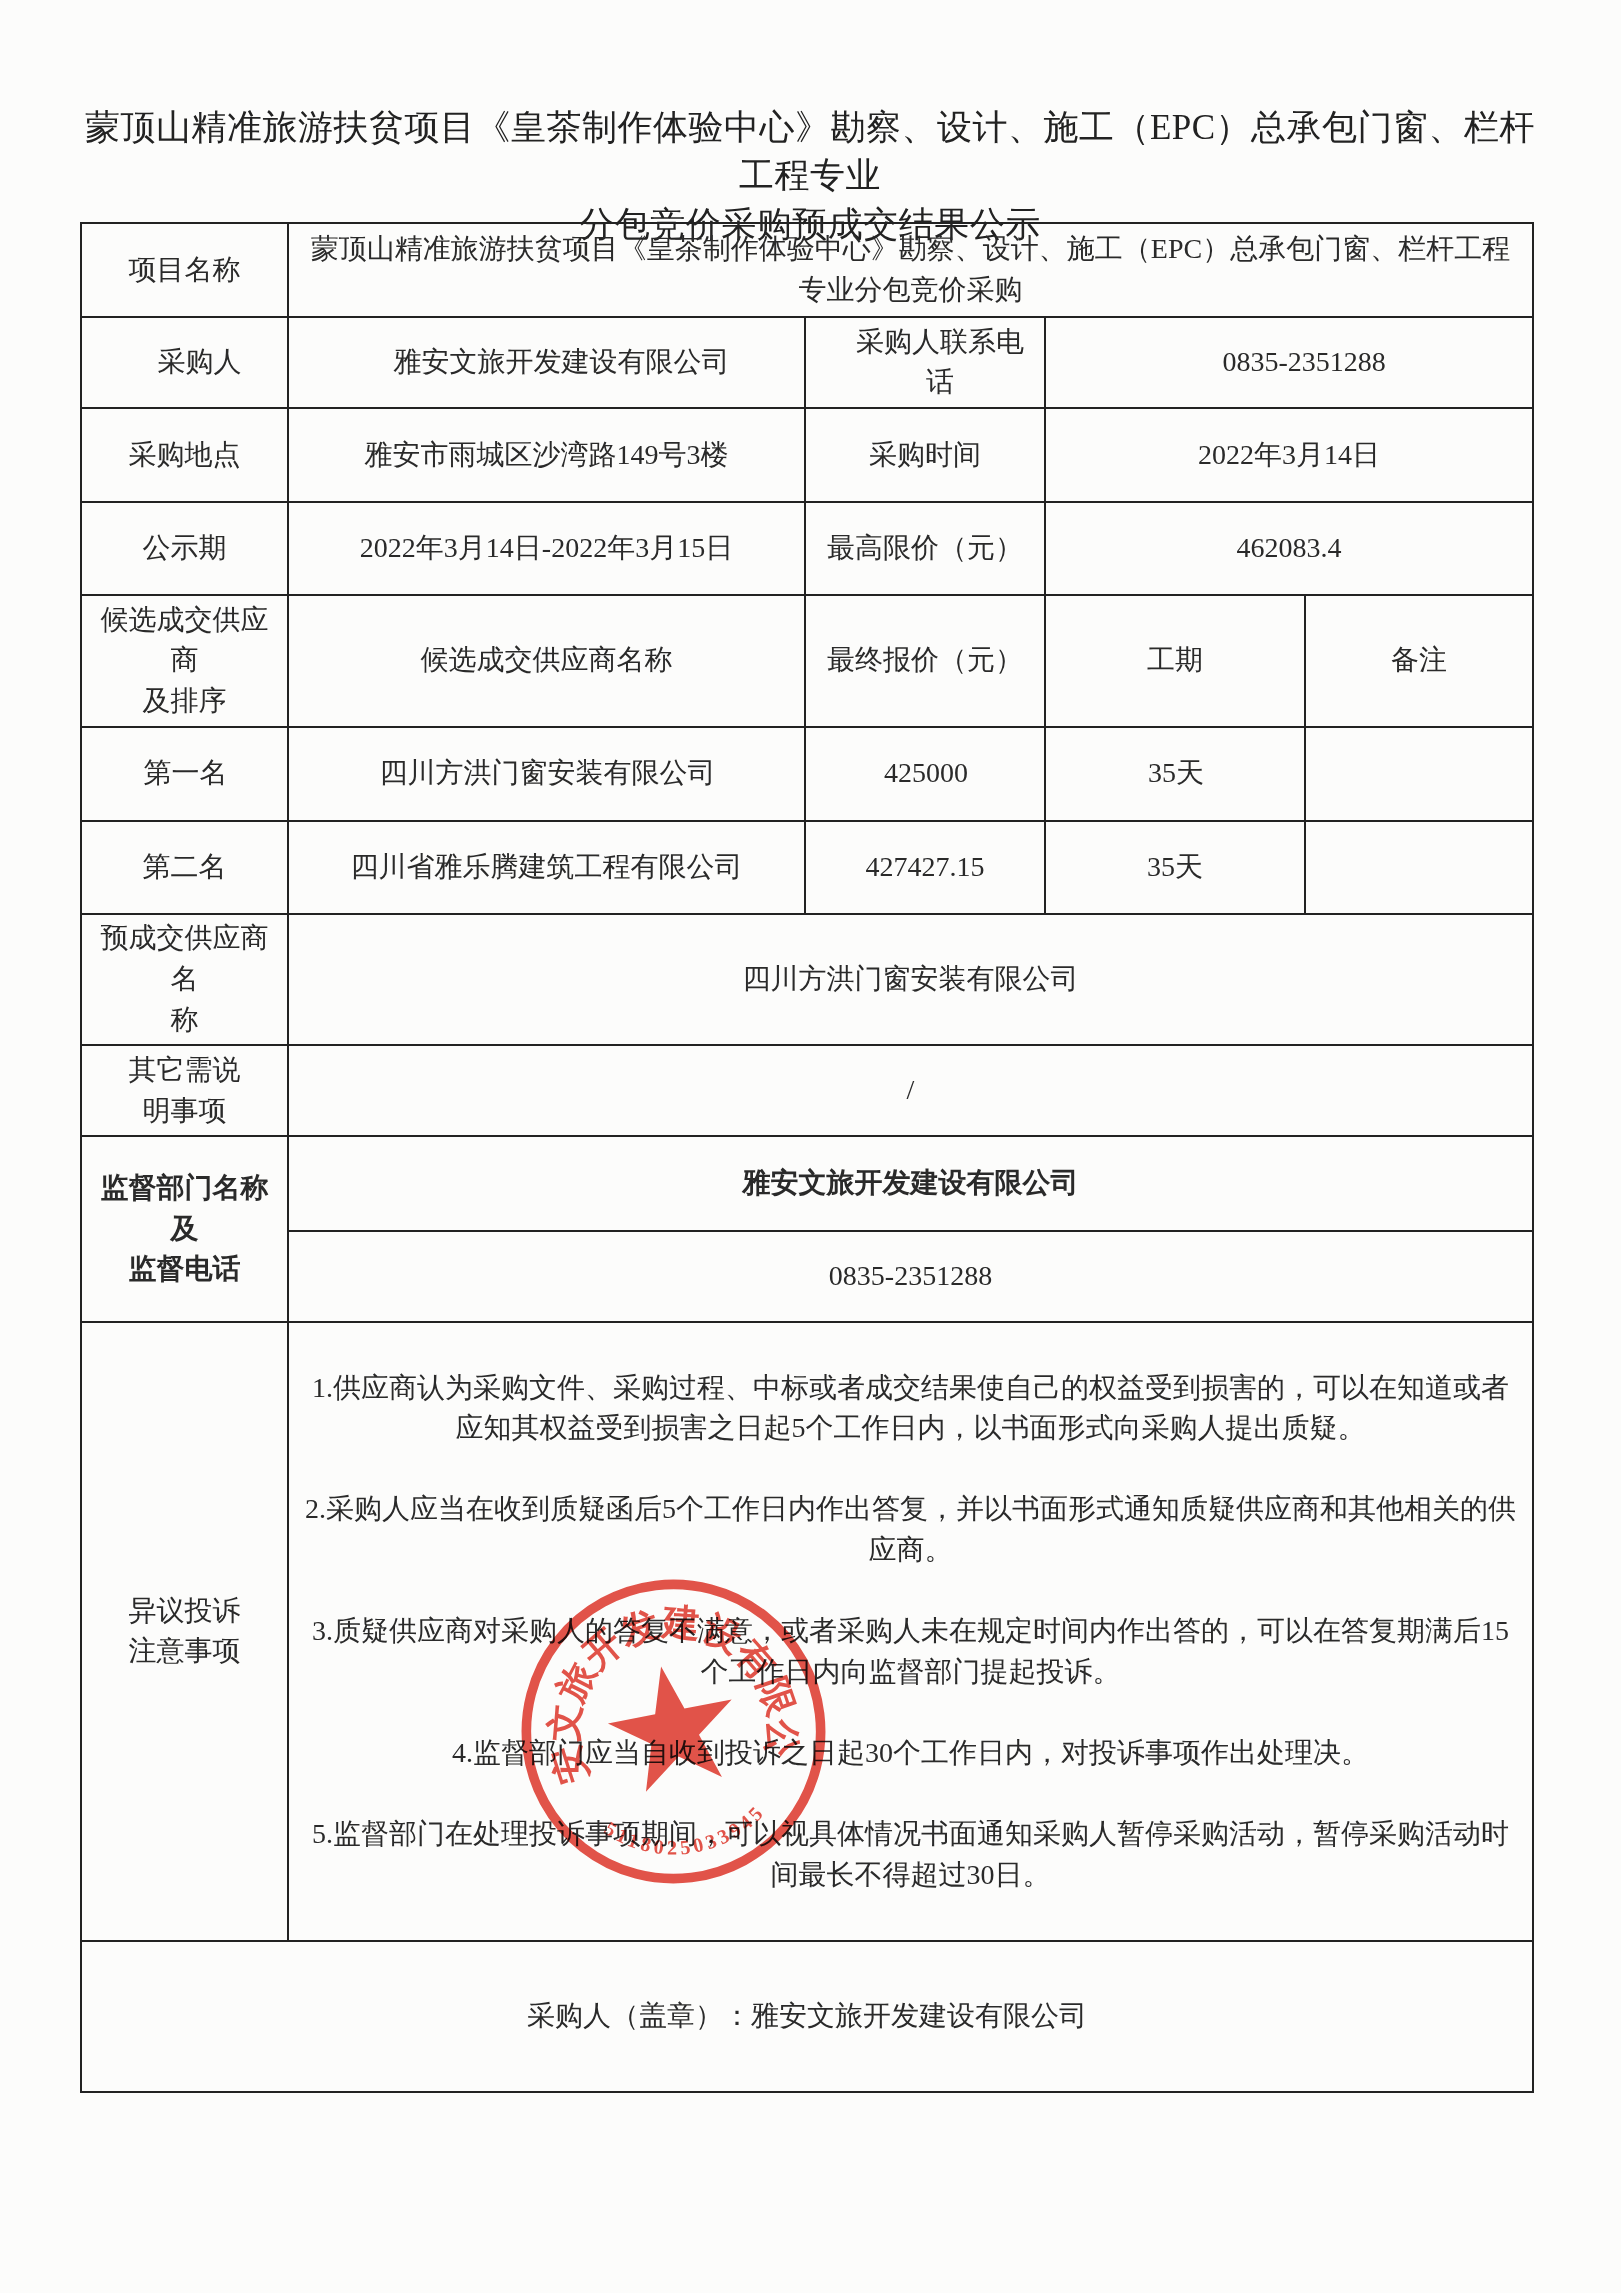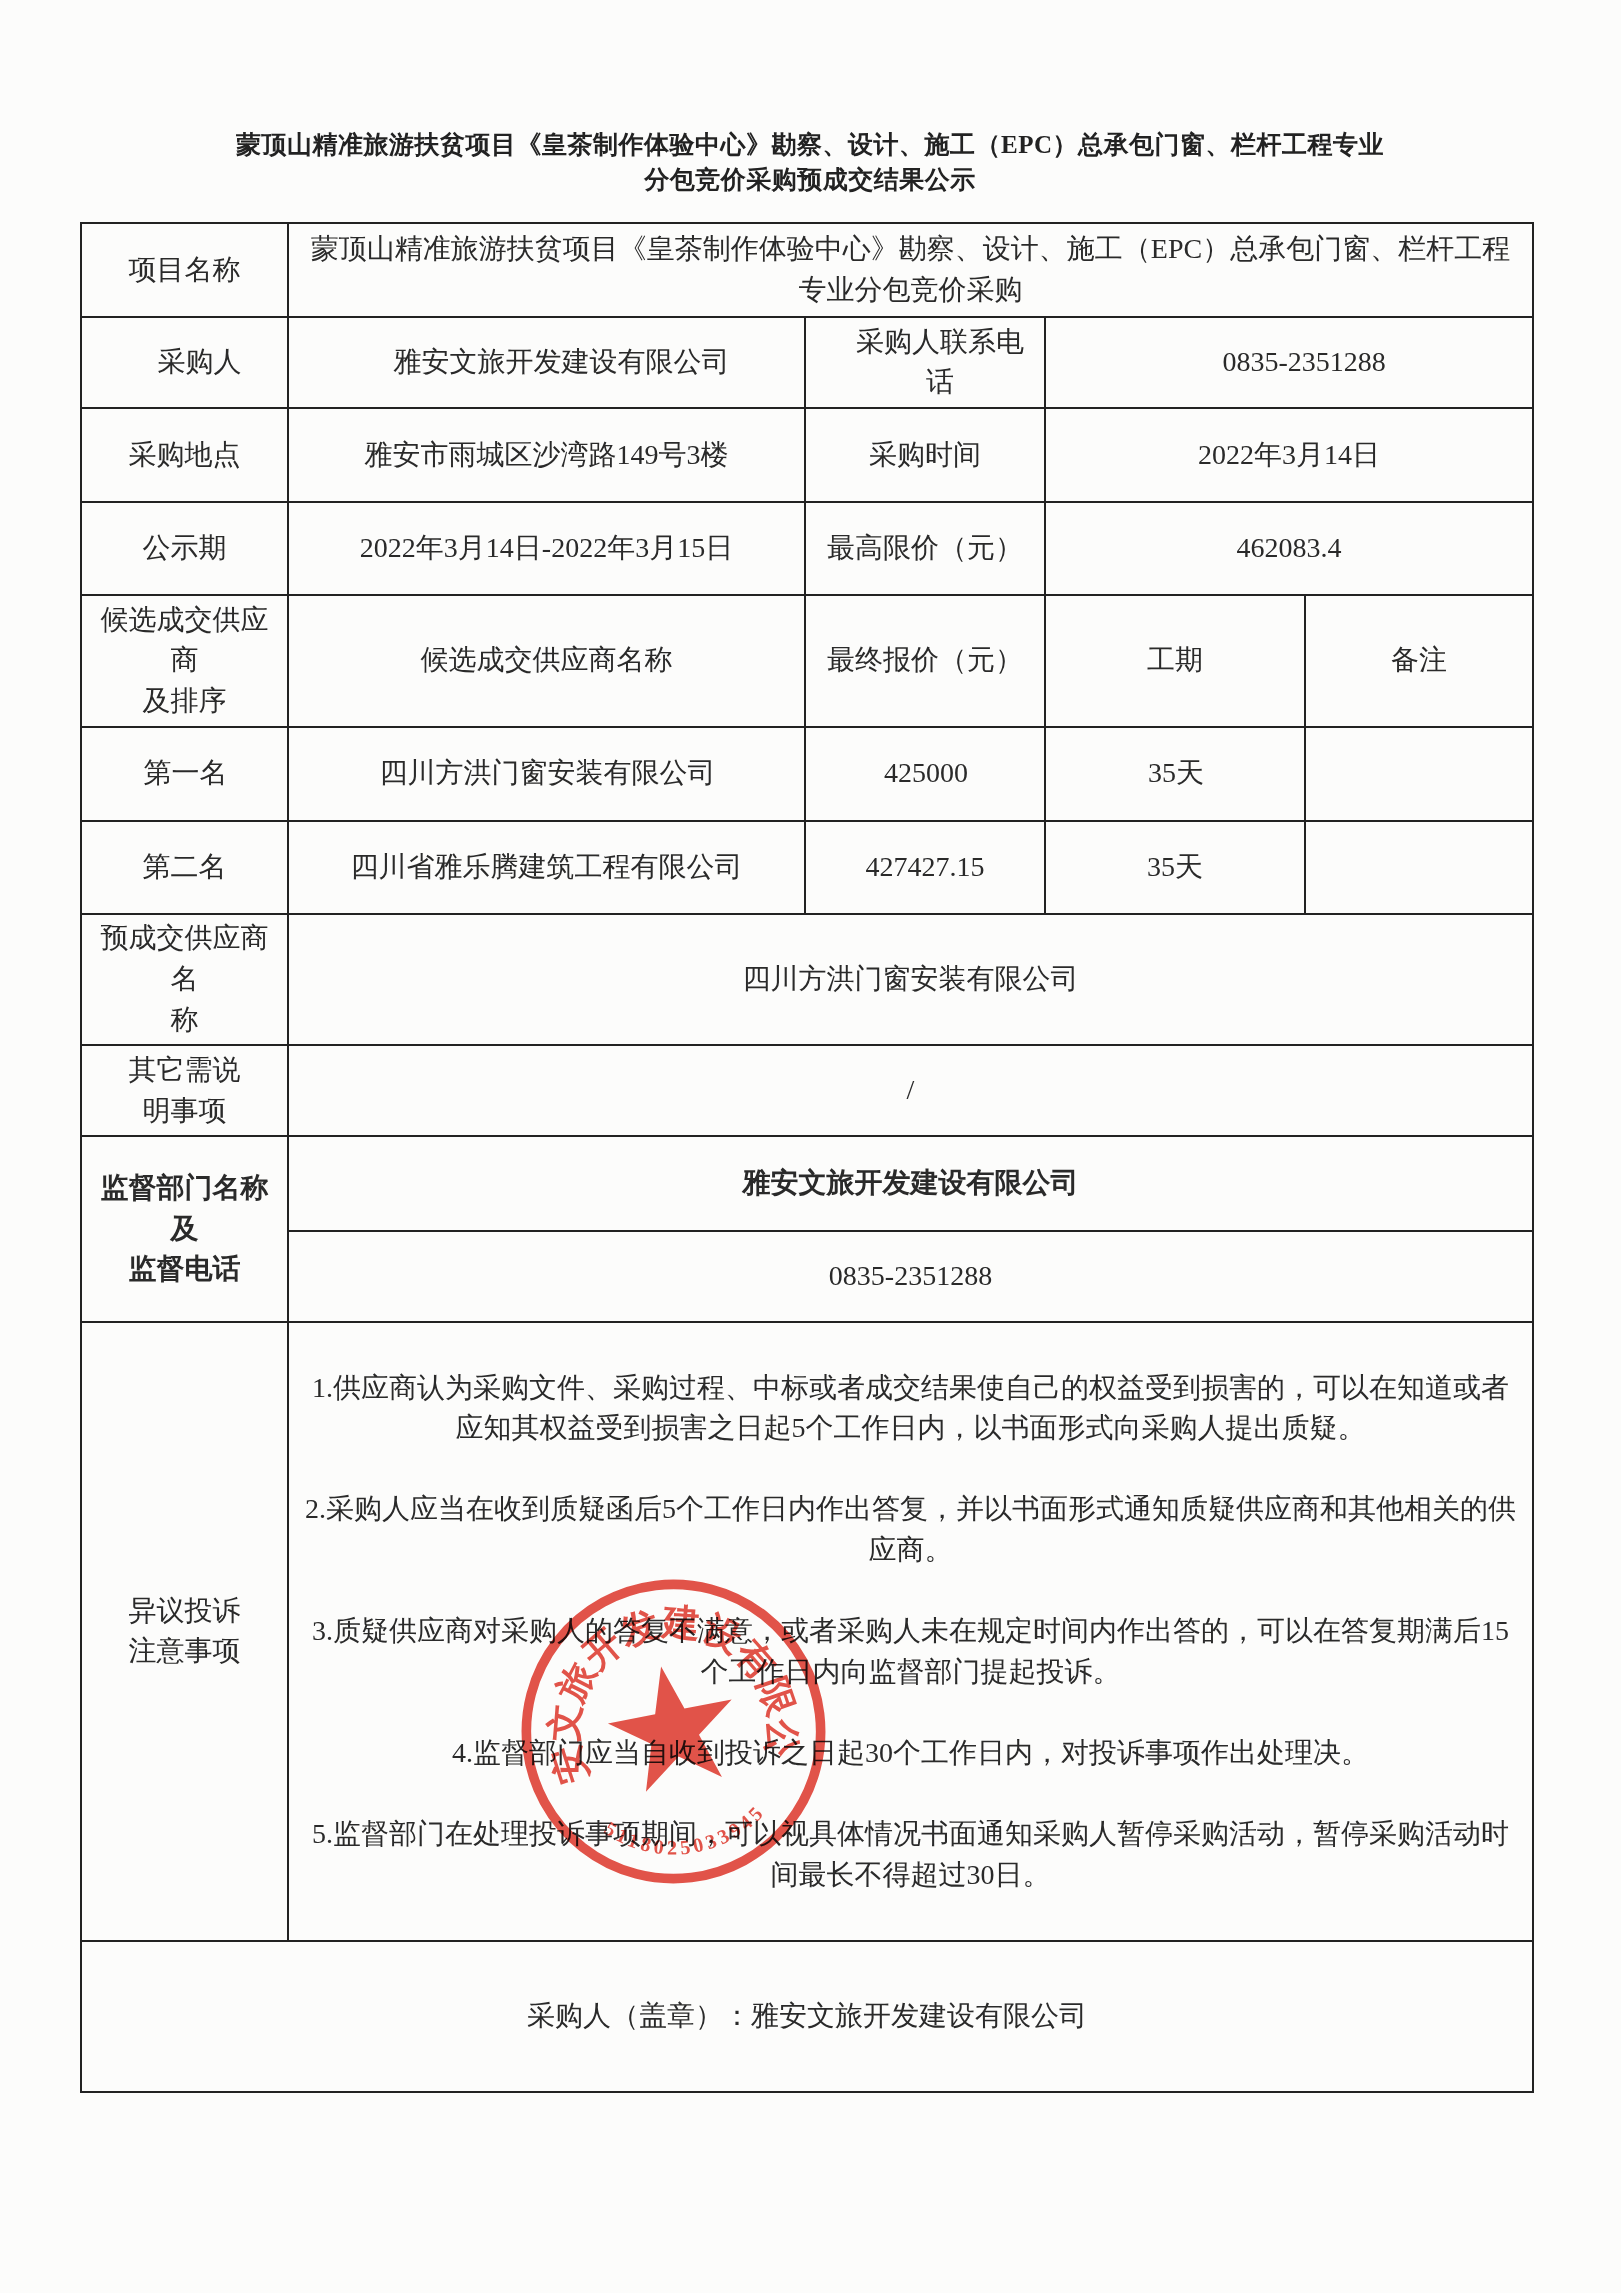--- a/index.html
+++ b/index.html
@@ -10,27 +10,26 @@
     color: #262626;
     position: relative;
     overflow: hidden;
   }
   .page { position: relative; width: 1621px; height: 2294px; }
 
   .doc-title {
     position: absolute;
     left: 75px; top: 104px; width: 1470px;
     text-align: center;
-    font-size: 25px;
-    font-weight: bold;
+    font-size: 35px;
+    font-weight: normal;
     line-height: 1.38;
     white-space: pre-line;
     color: #222;
     letter-spacing: 0.5px;
-    margin-top: 24px;
   }
 
   table.main {
     position: absolute;
     left: 80px; top: 222px;
     width: 1452px;
     border-collapse: collapse;
     table-layout: fixed;
   }
   table.main td {

